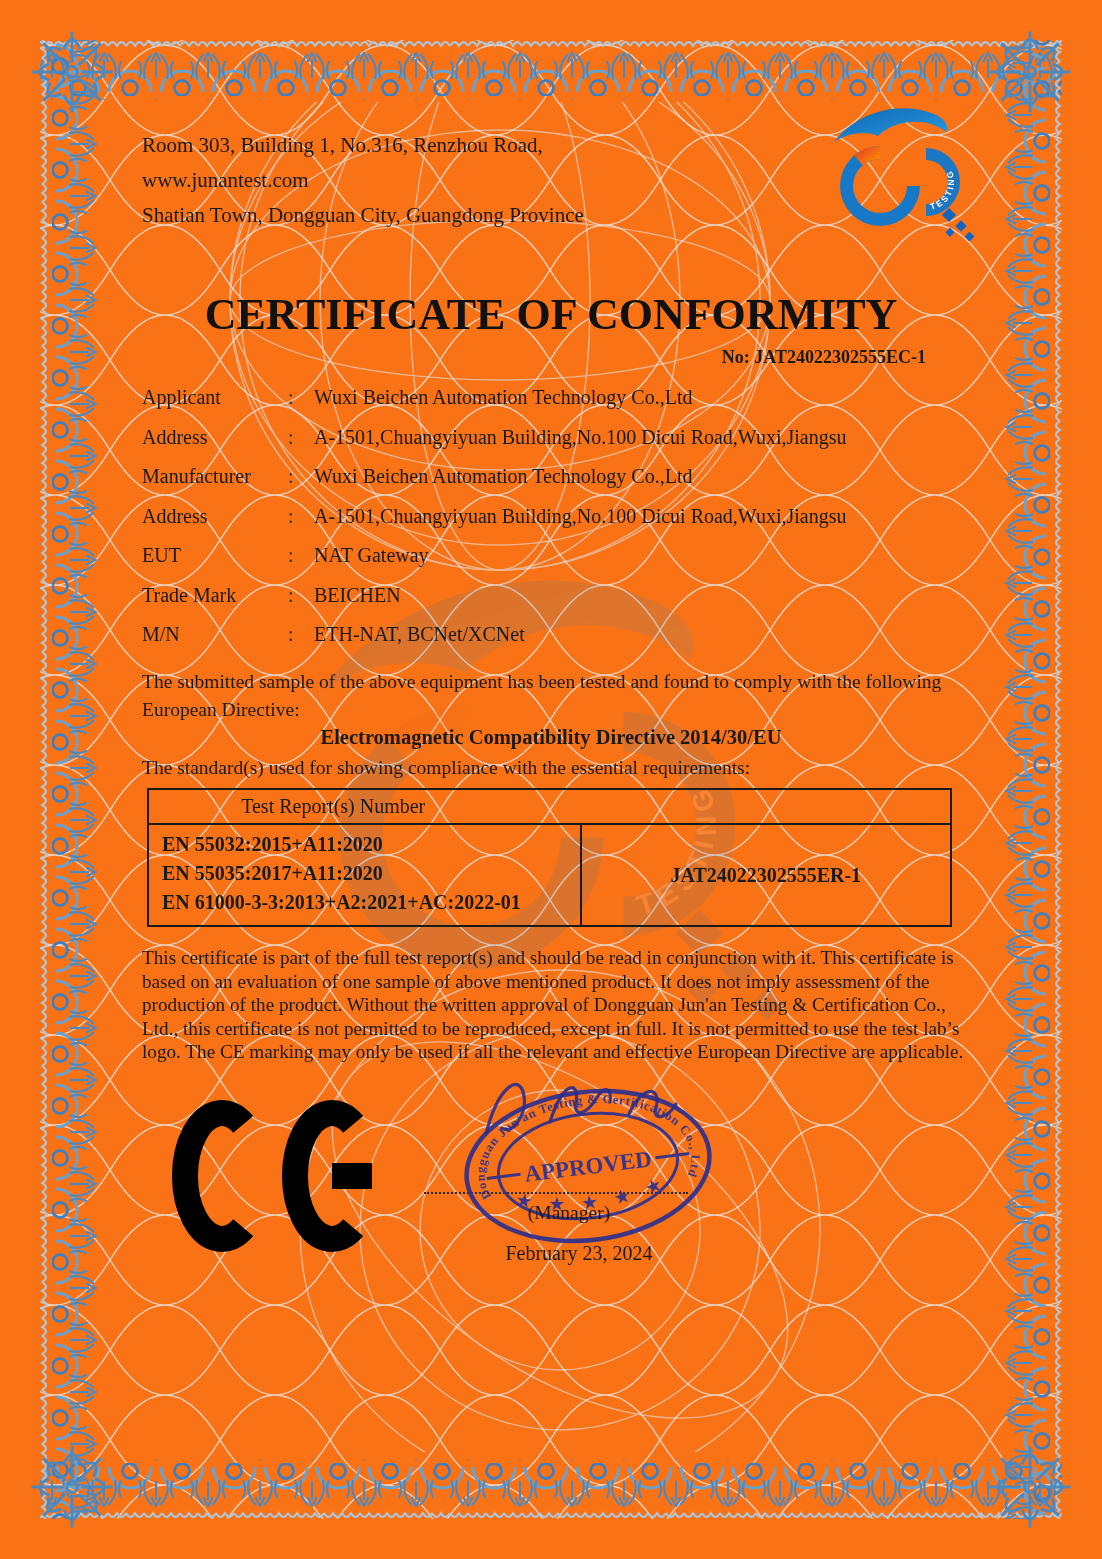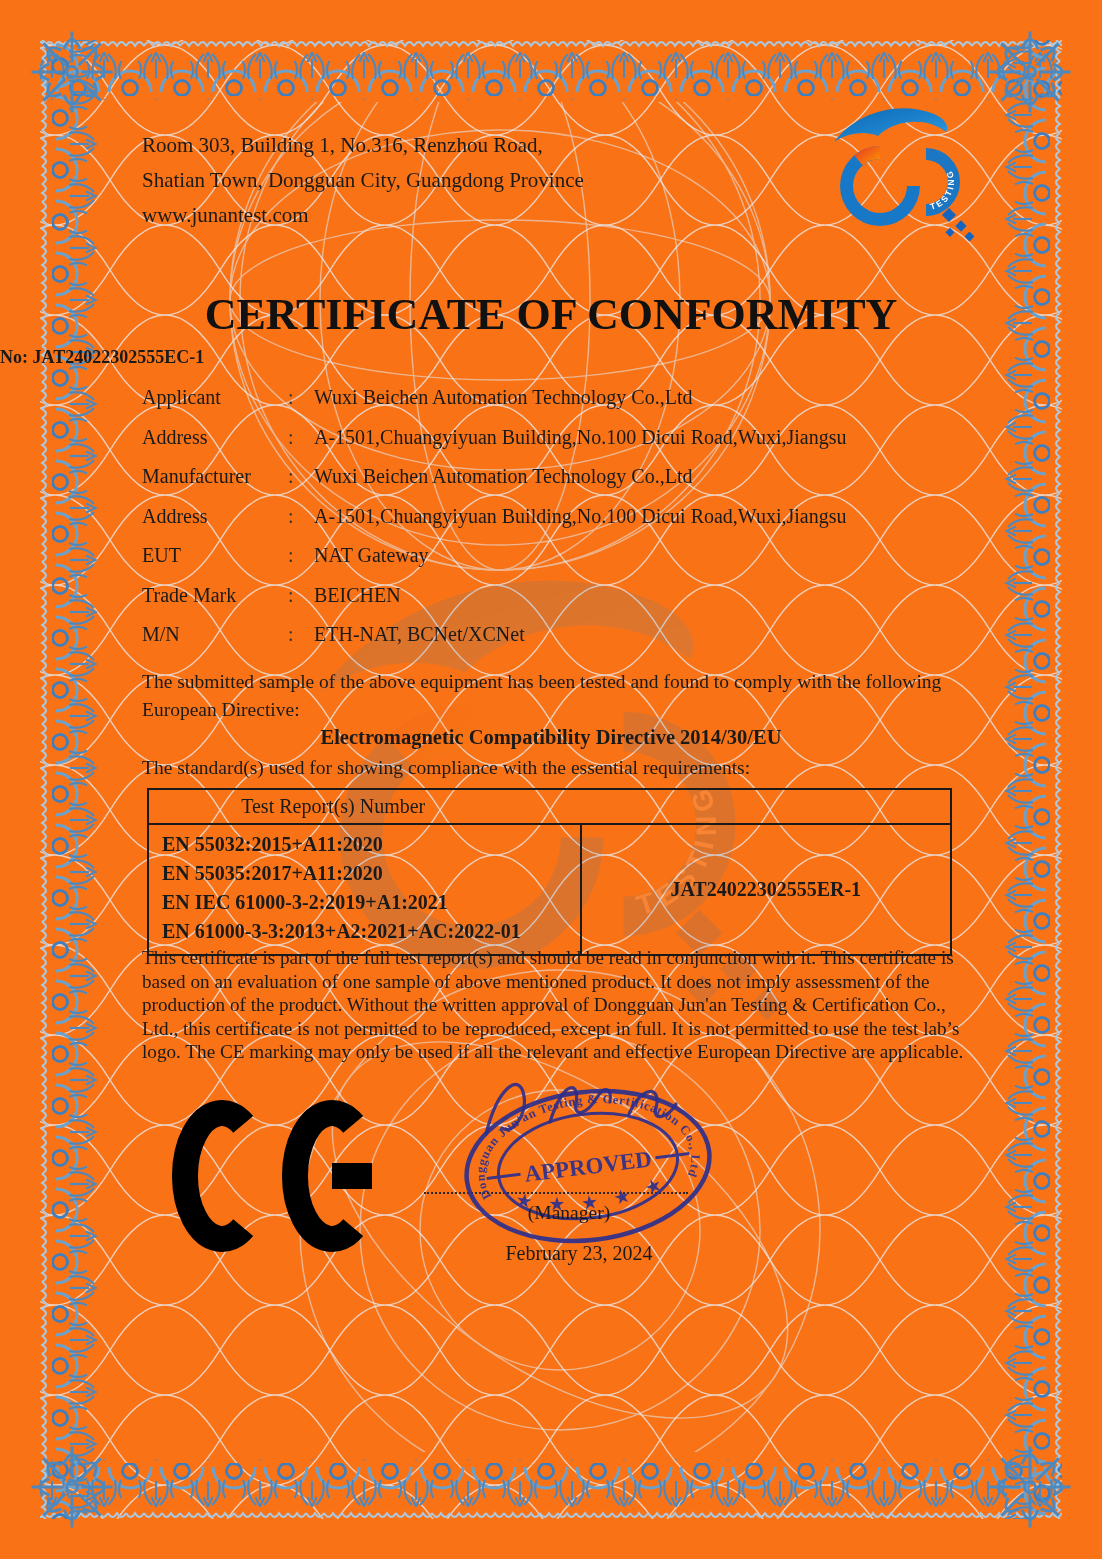--- a/index.html
+++ b/index.html
@@ -3,21 +3,21 @@
 <meta charset="utf-8">
 <style>
   html,body{margin:0;padding:0;background:#ffffff;}
   .page{position:relative;width:1102px;height:1559px;background:#f97316;overflow:hidden;
         font-family:"Liberation Serif","DejaVu Serif",serif;color:#1a1a1a;}
   .abs{position:absolute;}
   .bgsvg{position:absolute;left:0;top:0;}
   .addr{left:142px;top:128px;width:620px;font-size:21px;line-height:35px;}
   .title{left:0;top:289px;width:1102px;text-align:center;font-size:44px;font-weight:bold;
          letter-spacing:0px;color:#111;}
-  .certno{left:0;top:347px;width:926px;text-align:left;font-size:18px;font-weight:bold;}
+  .certno{left:0;top:347px;width:926px;text-align:right;font-size:18px;font-weight:bold;}
   .fields{left:142px;top:378px;width:820px;font-size:20px;}
   .frow{display:flex;height:39.5px;line-height:39.5px;}
   .flabel{width:146px;}
   .fcolon{width:26px;color:#333;}
   .fvalue{flex:1;}
   .intro{left:142px;top:668px;width:812px;font-size:19.5px;line-height:27.5px;}
   .directive{left:0;top:726px;width:1102px;text-align:center;font-size:20.5px;font-weight:bold;}
   .stdnote{left:142px;top:757px;width:820px;font-size:19.5px;}
   .tbl{left:147px;top:788px;width:801px;border:2px solid #1a1a1a;background:transparent;}
   .thdr{display:flex;border-bottom:2px solid #1a1a1a;}
@@ -134,22 +134,22 @@
     <use href="#rosette" transform="translate(72,72) scale(1.35)"></use>
     <use href="#rosette" transform="translate(1030,72) scale(1.35)"></use>
     <use href="#rosette" transform="translate(72,1487) scale(1.35)"></use>
     <use href="#rosette" transform="translate(1030,1487) scale(1.35)"></use>
 
     <use href="#logo" transform="translate(828,102)"></use>
   </svg>
 
   <div class="abs addr">
     <div>Room 303, Building 1, No.316, Renzhou Road,</div>
+    <div>www.junantest.com</div>
     <div>Shatian Town, Dongguan City, Guangdong Province</div>
-    <div>www.junantest.com</div>
   </div>
 
   <div class="abs title">CERTIFICATE OF CONFORMITY</div>
   <div class="abs certno">No: JAT24022302555EC-1</div>
 
   <div class="abs fields">
     <div class="frow">
       <div class="flabel">Applicant</div>
       <div class="fcolon">:</div>
       <div class="fvalue">Wuxi Beichen Automation Technology Co.,Ltd</div>
@@ -191,21 +191,20 @@
   <div class="abs stdnote">The standard(s) used for showing compliance with the essential requirements:</div>
 
   <div class="abs tbl">
     <div class="thdr">
       <div class="tc2">Test Report(s) Number</div>
     </div>
     <div class="tbody">
       <div class="tc1">
         <div class="stdline">EN 55032:2015+A11:2020</div>
         <div class="stdline">EN 55035:2017+A11:2020</div>
-        <div class="stdline">EN IEC 61000-3-2:2019+A1:2021</div>
         <div class="stdline">EN 61000-3-3:2013+A2:2021+AC:2022-01</div>
       </div>
       <div class="tc2">JAT24022302555ER-1</div>
     </div>
   </div>
 
   <div class="abs disc">This certificate is part of the full test report(s) and should be read in conjunction with it. This certificate is based on an evaluation of one sample of above mentioned product. It does not imply assessment of the production of the product. Without the written approval of Dongguan Jun'an Testing &amp; Certification Co., Ltd., this certificate is not permitted to be reproduced, except in full. It is not permitted to use the test lab’s logo. The CE marking may only be used if all the relevant and effective European Directive are applicable.</div>
 
   <svg class="abs" style="left:156px;top:1094px" width="250" height="166" viewBox="0 0 250 166">
     <g fill="none" stroke="#000000" stroke-width="26">

